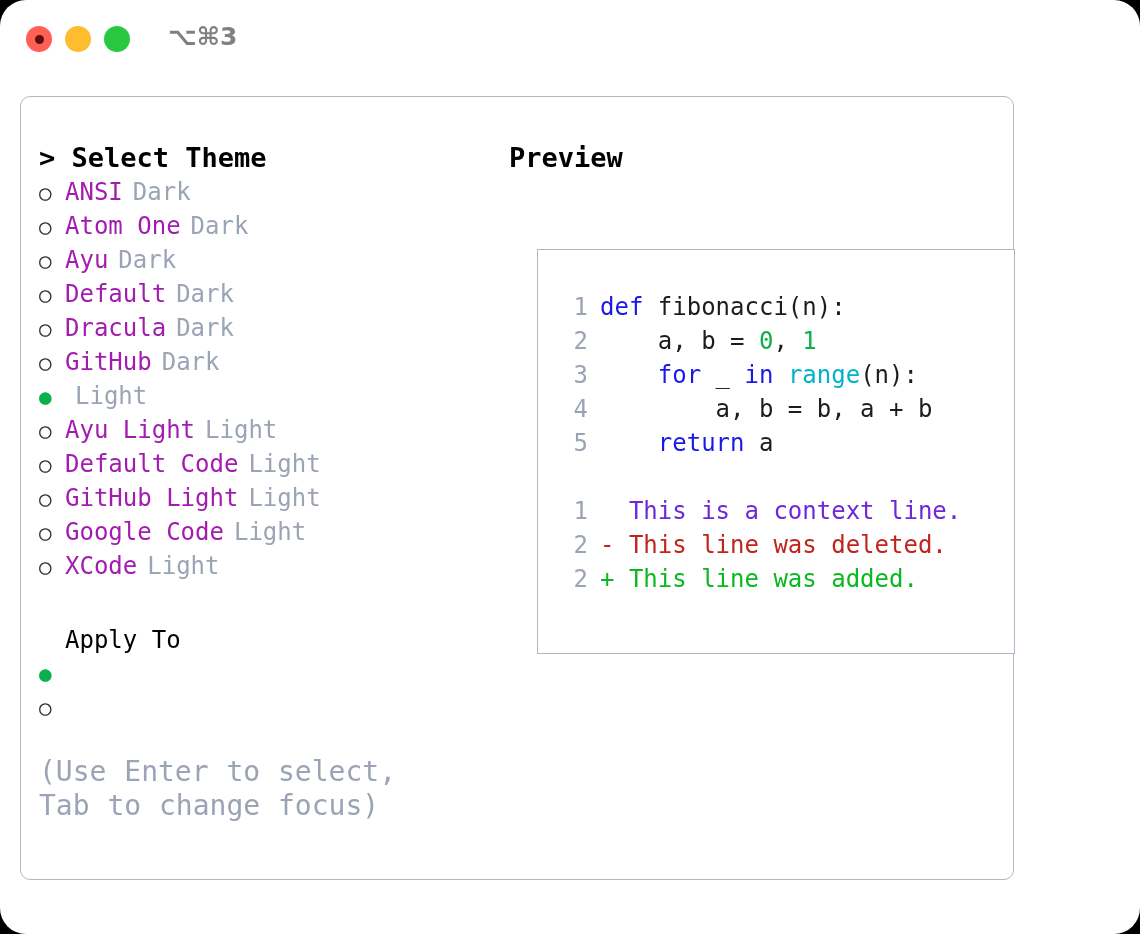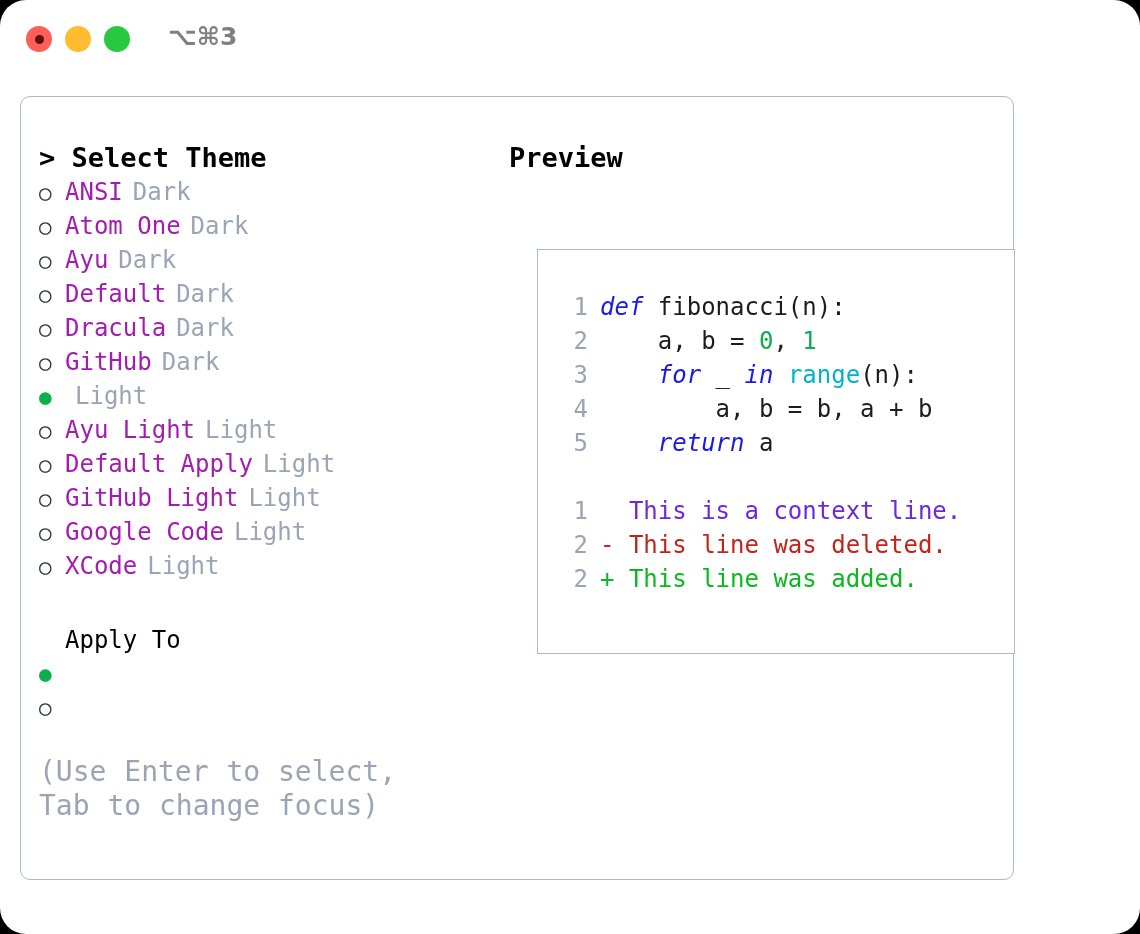--- a/index.html
+++ b/index.html
@@ -171,21 +171,21 @@
   }
   .cline { display: flex; height: 34px; }
   .lnum {
     width: 36px;
     flex: 0 0 36px;
     text-align: right;
     color: #9aa4b5;
     padding-right: 12px;
   }
   .ctext { white-space: pre; }
-  .k  { color: #1a1ae6; font-style: italic; }        
+  .k  { color: #1a1ae6; }        
   .fn { color: #00b3c8; }        
   .num{ color: #0cb04a; }        
   .pl { color: #1c1c1c; }        
   .ctx{ color: #6d28d9; }        
   .del{ color: #c0241c; }        
   .add{ color: #0ab81f; }        
   .gap { height: 34px; }
 </style>
 </head>
 <body>
@@ -208,21 +208,21 @@
 
       <div class="list" id="theme-list">
           <div class="row"><span class="marker">○</span><span class="row-name">ANSI</span><span class="row-tag">Dark</span></div>
           <div class="row"><span class="marker">○</span><span class="row-name">Atom One</span><span class="row-tag">Dark</span></div>
           <div class="row"><span class="marker">○</span><span class="row-name">Ayu</span><span class="row-tag">Dark</span></div>
           <div class="row"><span class="marker">○</span><span class="row-name">Default</span><span class="row-tag">Dark</span></div>
           <div class="row"><span class="marker">○</span><span class="row-name">Dracula</span><span class="row-tag">Dark</span></div>
           <div class="row"><span class="marker">○</span><span class="row-name">GitHub</span><span class="row-tag">Dark</span></div>
           <div class="row selected"><span class="marker">●</span><span class="row-tag">Light</span></div>
           <div class="row"><span class="marker">○</span><span class="row-name">Ayu Light</span><span class="row-tag">Light</span></div>
-          <div class="row"><span class="marker">○</span><span class="row-name">Default Apply</span><span class="row-tag">Light</span></div>
+          <div class="row"><span class="marker">○</span><span class="row-name">Default Code</span><span class="row-tag">Light</span></div>
           <div class="row"><span class="marker">○</span><span class="row-name">GitHub Light</span><span class="row-tag">Light</span></div>
           <div class="row"><span class="marker">○</span><span class="row-name">Google Code</span><span class="row-tag">Light</span></div>
           <div class="row"><span class="marker">○</span><span class="row-name">XCode</span><span class="row-tag">Light</span></div>
         </div>
 
       <div class="spacer-lg"></div>
       <div class="subheading">Apply To</div>
       <div class="list" id="apply-list">
           <div class="row selected"><span class="marker">●</span></div>
           <div class="row"><span class="marker">○</span></div>

